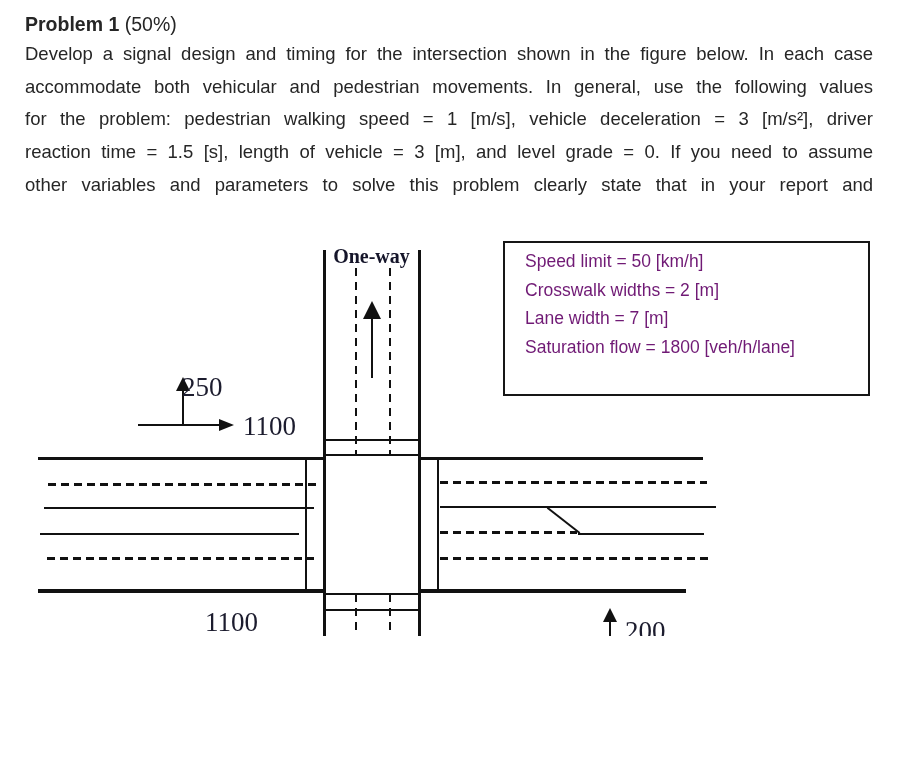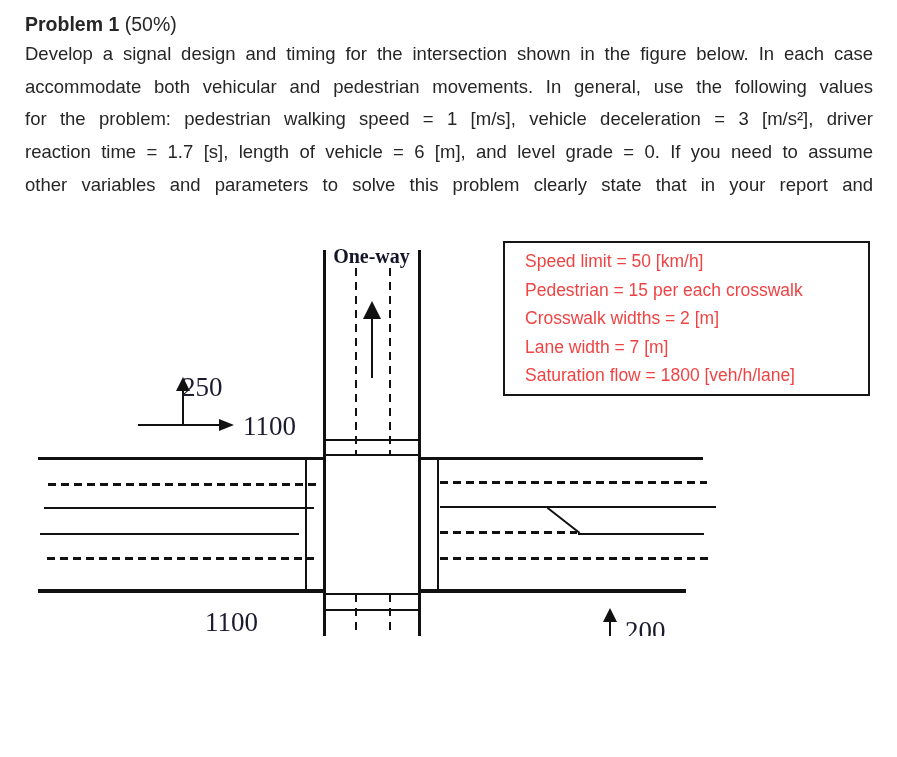--- a/index.html
+++ b/index.html
@@ -36,36 +36,36 @@
     position:absolute; left:324px; top:245px; width:95px; text-align:center;
     font-family:"Liberation Serif", serif; font-weight:bold; font-size:20px;
     line-height:1.1; color:#15152a; white-space:nowrap;
   }
   
   .info-box {
     position:absolute; left:503px; top:241px; width:367px; height:155px;
     border:2px solid #161616; box-sizing:border-box; background:#ffffff;
   }
   .info-line {
-    margin-left:20px; font-size:17.5px; line-height:28.6px; color:#ef4444;
+    margin-left:20px; font-size:17.5px; line-height:28.6px; color:#701a75;
     white-space:nowrap;
   }
   .info-line.first { margin-top:4px; }
 </style>
 </head>
 <body>
 
 <div class="page">
 
   <div class="text-block">
     <div class="heading-line"><span class="heading-bold">Problem 1</span><span> (50%)</span></div>
     <div class="para-line">Develop a signal design and timing for the intersection shown in the figure below. In each case</div>
     <div class="para-line">accommodate both vehicular and pedestrian movements. In general, use the following values</div>
     <div class="para-line">for the problem: pedestrian walking speed = 1 [m/s], vehicle deceleration = 3 [m/s²], driver</div>
-    <div class="para-line">reaction time = 1.7 [s], length of vehicle = 6 [m], and level grade = 0. If you need to assume</div>
+    <div class="para-line">reaction time = 1.5 [s], length of vehicle = 3 [m], and level grade = 0. If you need to assume</div>
     <div class="para-line">other variables and parameters to solve this problem clearly state that in your report and</div>
   </div>
 
   <div>
 
     <div class="ln" style="left:323px; top:250px; width:3px; height:475px;"></div>
     <div class="ln" style="left:418px; top:250px; width:3px; height:475px;"></div>
 
     <div class="dash-v" style="left:355px; top:268px; width:2px; height:188px;"></div>
     <div class="dash-v" style="left:389px; top:268px; width:2px; height:188px;"></div>
@@ -120,20 +120,19 @@
 
     <div class="ln" style="left:609px; top:621px; width:2px; height:27px;"></div>
     <div class="tri tri-up" style="left:603px; top:608px;"></div>
     <div class="fig-num" style="left:625px; top:618px;">200</div>
     <div class="ln" style="left:566px; top:666px; width:105px; height:2px;"></div>
     <div class="tri tri-left" style="left:552px; top:661px;"></div>
     <div class="fig-num" style="left:483px; top:654px;">900</div>
 
     <div class="info-box">
       <div class="info-line first">Speed limit = 50 [km/h]</div>
-      <div class="info-line">Pedestrian = 15 per each crosswalk</div>
       <div class="info-line">Crosswalk widths = 2 [m]</div>
       <div class="info-line">Lane width = 7 [m]</div>
       <div class="info-line">Saturation flow = 1800 [veh/h/lane]</div>
     </div>
 
   </div>
 </div>
 
 </body></html>

